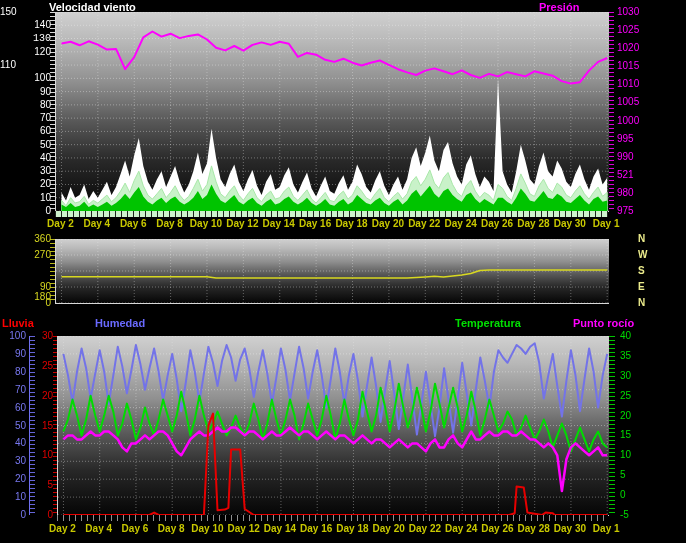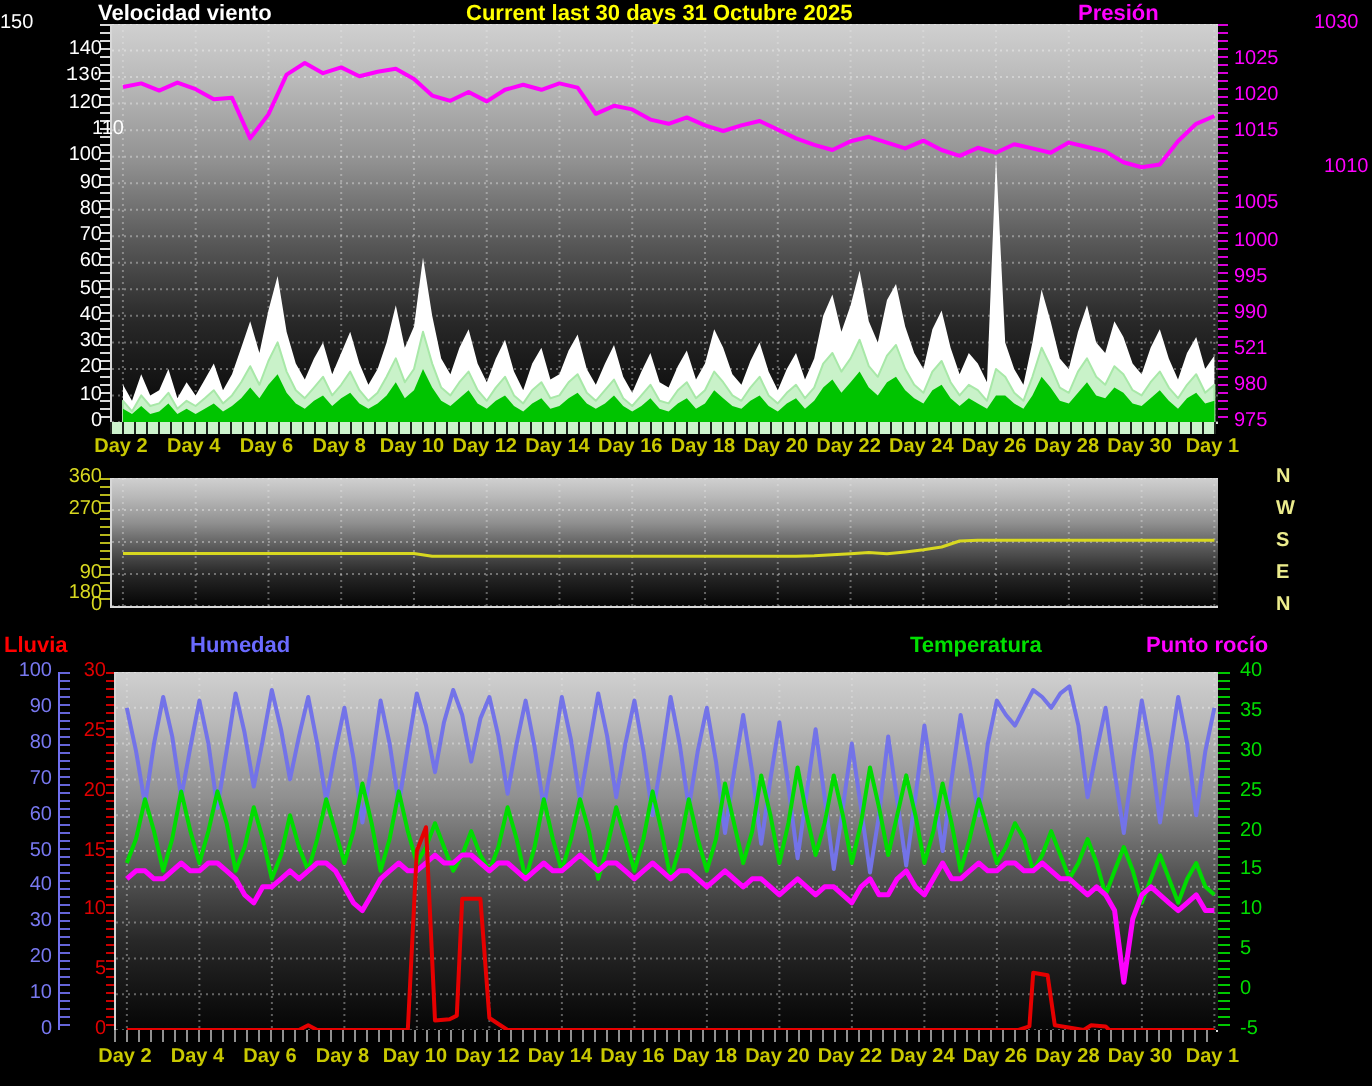--- a/index.html
+++ b/index.html
@@ -30,21 +30,20 @@
   .vticks-blue{background-image:repeating-linear-gradient(to bottom,rgba(112,112,240,.9) 0 1px,transparent 1px 4px);border-left:1px solid #7070f0;}
   .vticks-red{background-image:repeating-linear-gradient(to bottom,rgba(224,0,0,.9) 0 1px,transparent 1px 4px);}
   .vticks-green{background-image:repeating-linear-gradient(to bottom,rgba(0,220,0,.9) 0 1px,transparent 1px 4px);}
 </style>
 </head>
 <body>
 
 <div id="chart-root">
 
   <div class="toplabel" style="left:49px;top:1px;color:#ffffff">Velocidad viento</div>
-  <div class="toplabel" style="left:233px;top:1px;color:#ffff00">Current last 30 days 31 Octubre 2025</div>
   <div class="toplabel" style="left:539px;top:1px;color:#ff00ff">Presión</div>
 
   <div class="panel" id="panel1" style="left:55px;top:12px;width:553px;height:199px">
       <svg width="553" height="199">
         <line x1="5.457236842105264" y1="0" x2="5.457236842105264" y2="199" stroke="#e8e8e8" stroke-opacity="0.38" stroke-dasharray="1 2" stroke-width="1"></line>
         <line x1="41.83881578947368" y1="0" x2="41.83881578947368" y2="199" stroke="#e8e8e8" stroke-opacity="0.38" stroke-dasharray="1 2" stroke-width="1"></line>
         <line x1="78.22039473684211" y1="0" x2="78.22039473684211" y2="199" stroke="#e8e8e8" stroke-opacity="0.38" stroke-dasharray="1 2" stroke-width="1"></line>
         <line x1="114.60197368421052" y1="0" x2="114.60197368421052" y2="199" stroke="#e8e8e8" stroke-opacity="0.38" stroke-dasharray="1 2" stroke-width="1"></line>
         <line x1="150.98355263157893" y1="0" x2="150.98355263157893" y2="199" stroke="#e8e8e8" stroke-opacity="0.38" stroke-dasharray="1 2" stroke-width="1"></line>
         <line x1="187.36513157894737" y1="0" x2="187.36513157894737" y2="199" stroke="#e8e8e8" stroke-opacity="0.38" stroke-dasharray="1 2" stroke-width="1"></line>
@@ -161,37 +160,37 @@
       <div class="lbl" style="color: rgb(255, 255, 255); top: 192.733px; left: 0px; width: 51px; text-align: right;">10</div>
       <div class="lbl" style="color: rgb(255, 255, 255); top: 179.467px; left: 0px; width: 51px; text-align: right;">20</div>
       <div class="lbl" style="color: rgb(255, 255, 255); top: 166.2px; left: 0px; width: 51px; text-align: right;">30</div>
       <div class="lbl" style="color: rgb(255, 255, 255); top: 152.933px; left: 0px; width: 51px; text-align: right;">40</div>
       <div class="lbl" style="color: rgb(255, 255, 255); top: 139.667px; left: 0px; width: 51px; text-align: right;">50</div>
       <div class="lbl" style="color: rgb(255, 255, 255); top: 126.4px; left: 0px; width: 51px; text-align: right;">60</div>
       <div class="lbl" style="color: rgb(255, 255, 255); top: 113.133px; left: 0px; width: 51px; text-align: right;">70</div>
       <div class="lbl" style="color: rgb(255, 255, 255); top: 99.8667px; left: 0px; width: 51px; text-align: right;">80</div>
       <div class="lbl" style="color: rgb(255, 255, 255); top: 86.6px; left: 0px; width: 51px; text-align: right;">90</div>
       <div class="lbl" style="color: rgb(255, 255, 255); top: 73.3333px; left: 0px; width: 51px; text-align: right;">100</div>
-      <div class="lbl" style="color: rgb(255, 255, 255); top: 60.0667px; left: 11px; width: 51px; text-align: right;">110</div>
+      <div class="lbl" style="color: rgb(255, 255, 255); top: 60.0667px; left: 0px; width: 51px; text-align: left;">110</div>
       <div class="lbl" style="color: rgb(255, 255, 255); top: 46.8px; left: 0px; width: 51px; text-align: right;">120</div>
       <div class="lbl" style="color: rgb(255, 255, 255); top: 33.5333px; left: 0px; width: 51px; text-align: right; font-family: Liberation Mono, monospace;">130</div>
       <div class="lbl" style="color: rgb(255, 255, 255); top: 20.2667px; left: 0px; width: 51px; text-align: right;">140</div>
       <div class="lbl" style="color: rgb(255, 255, 255); top: 7px; left: 0px; width: 51px; text-align: left;">150</div>
       <div class="lbl" style="color: rgb(255, 0, 255); top: 206px; left: 617px; text-align: right;">975</div>
       <div class="lbl" style="color: rgb(255, 0, 255); top: 187.909px; left: 617px;">980</div>
       <div class="lbl" style="color: rgb(255, 0, 255); top: 169.818px; left: 617px;">521</div>
       <div class="lbl" style="color: rgb(255, 0, 255); top: 151.727px; left: 617px;">990</div>
       <div class="lbl" style="color: rgb(255, 0, 255); top: 133.636px; left: 617px;">995</div>
       <div class="lbl" style="color: rgb(255, 0, 255); top: 115.545px; left: 617px;">1000</div>
       <div class="lbl" style="color: rgb(255, 0, 255); top: 97.4545px; left: 617px;">1005</div>
-      <div class="lbl" style="color: rgb(255, 0, 255); top: 79.3636px; left: 617px; margin-left: 45px;">1010</div>
+      <div class="lbl" style="color: rgb(255, 0, 255); top: 79.3636px; left: 617px;">1010</div>
       <div class="lbl" style="color: rgb(255, 0, 255); top: 61.2727px; left: 617px;">1015</div>
       <div class="lbl" style="color: rgb(255, 0, 255); top: 43.1818px; left: 617px;">1020</div>
       <div class="lbl" style="color: rgb(255, 0, 255); top: 25.0909px; left: 617px;">1025</div>
-      <div class="lbl" style="color: rgb(255, 0, 255); top: 7px; left: 617px; margin-left: 40px;">1030</div>
+      <div class="lbl" style="color: rgb(255, 0, 255); top: 7px; left: 617px;">1030</div>
       <div class="lbl" style="color: rgb(216, 216, 32); top: 298px; left: 0px; width: 51px; text-align: right;">0</div>
       <div class="lbl" style="color: rgb(216, 216, 32); top: 282px; left: 0px; width: 51px; text-align: right;">90</div>
       <div class="lbl" style="color: rgb(216, 216, 32); top: 266px; left: 0px; width: 51px; text-align: right; margin-top: 26px;">180</div>
       <div class="lbl" style="color: rgb(216, 216, 32); top: 250px; left: 0px; width: 51px; text-align: right;">270</div>
       <div class="lbl" style="color: rgb(216, 216, 32); top: 234px; left: 0px; width: 51px; text-align: right;">360</div>
       <div class="lbl" style="color: rgb(236, 236, 140); top: 298px; font-weight: bold; left: 638px;">N</div>
       <div class="lbl" style="color: rgb(236, 236, 140); top: 282px; font-weight: bold; left: 638px;">E</div>
       <div class="lbl" style="color: rgb(236, 236, 140); top: 266px; font-weight: bold; left: 638px;">S</div>
       <div class="lbl" style="color: rgb(236, 236, 140); top: 250px; font-weight: bold; left: 638px;">W</div>
       <div class="lbl" style="color: rgb(236, 236, 140); top: 234px; font-weight: bold; left: 638px;">N</div>

